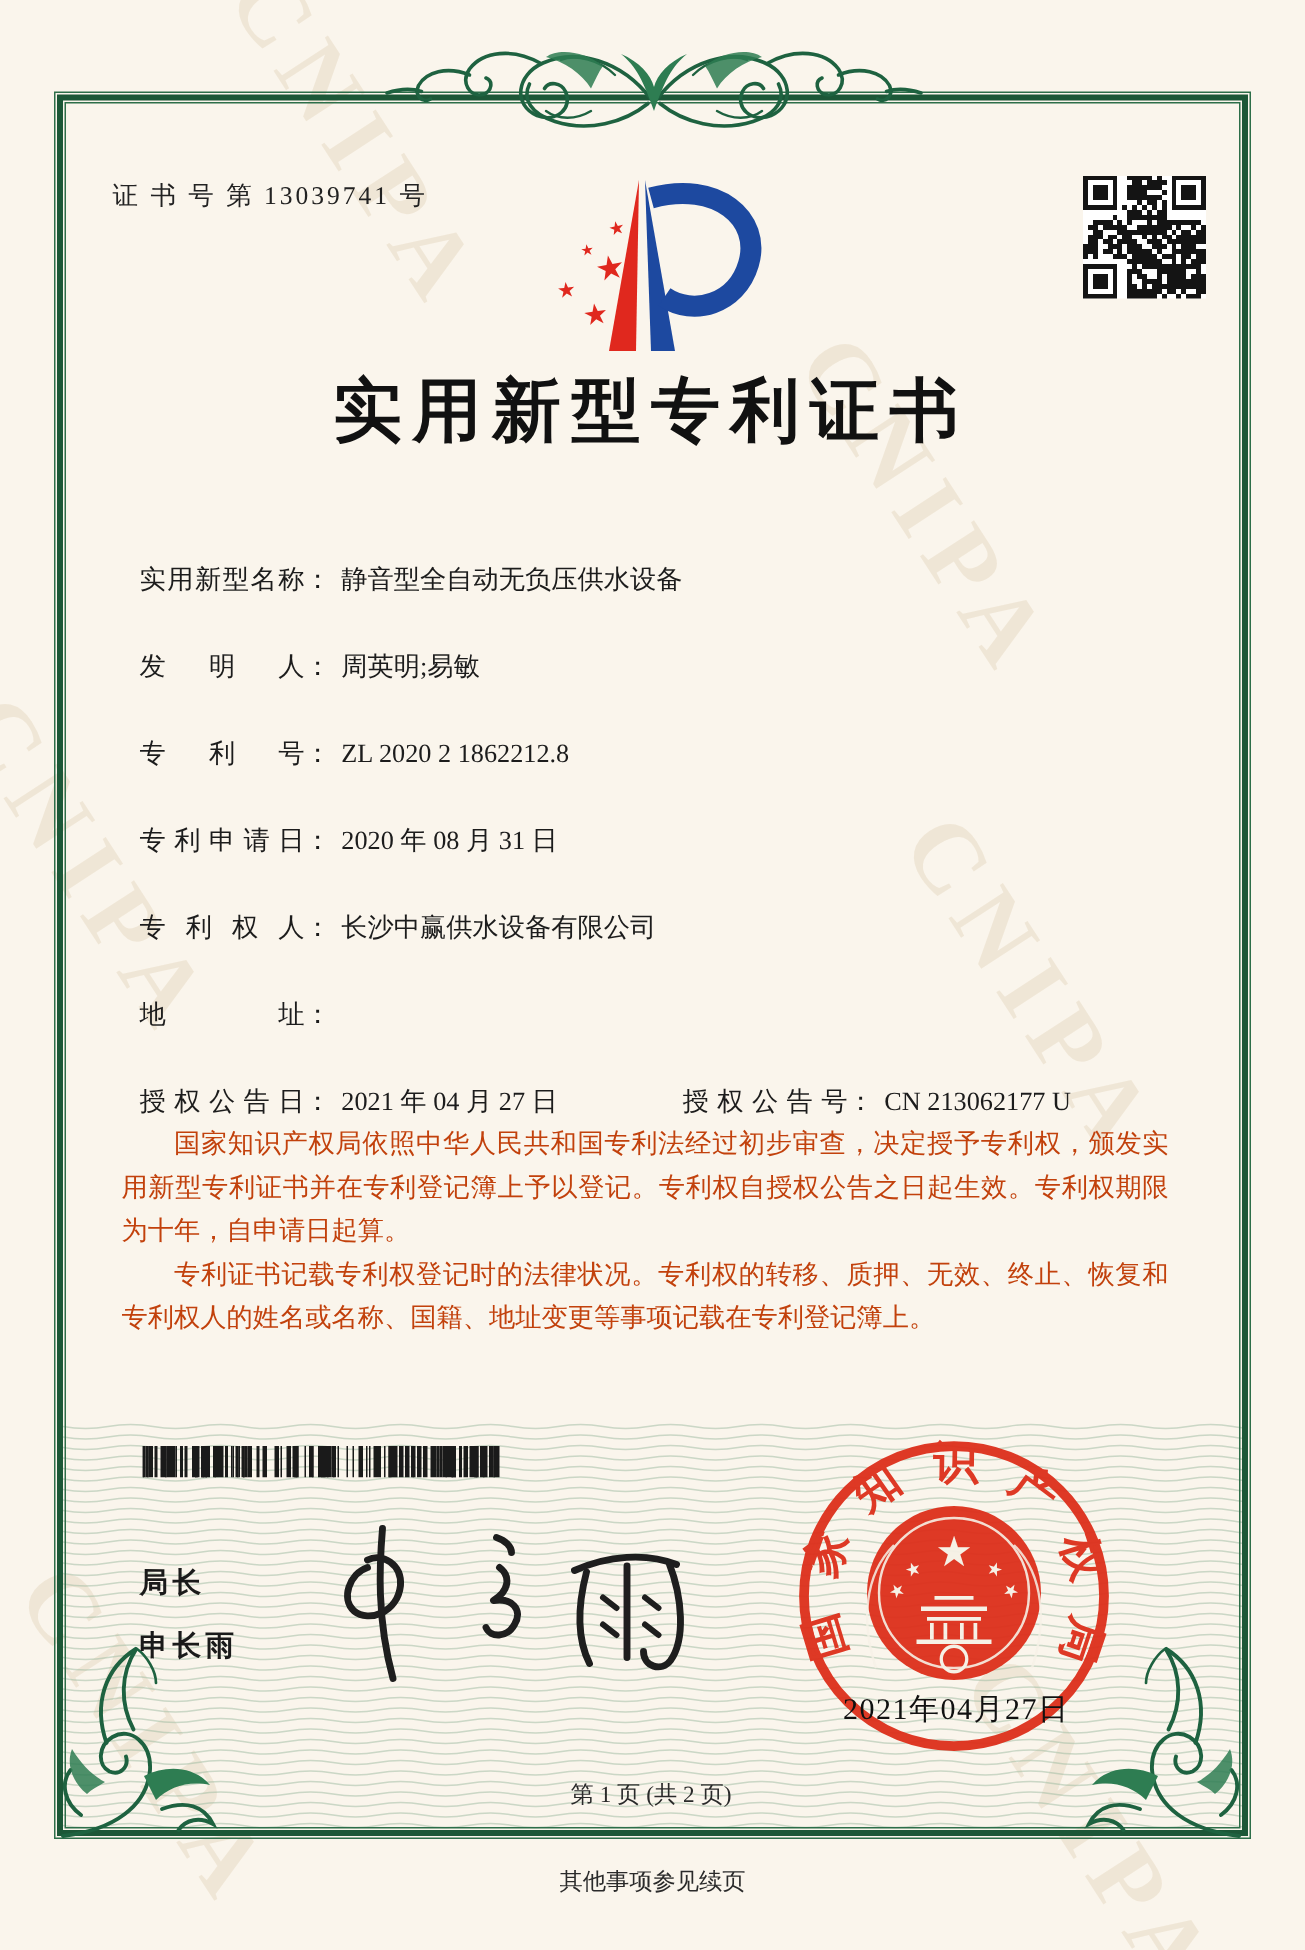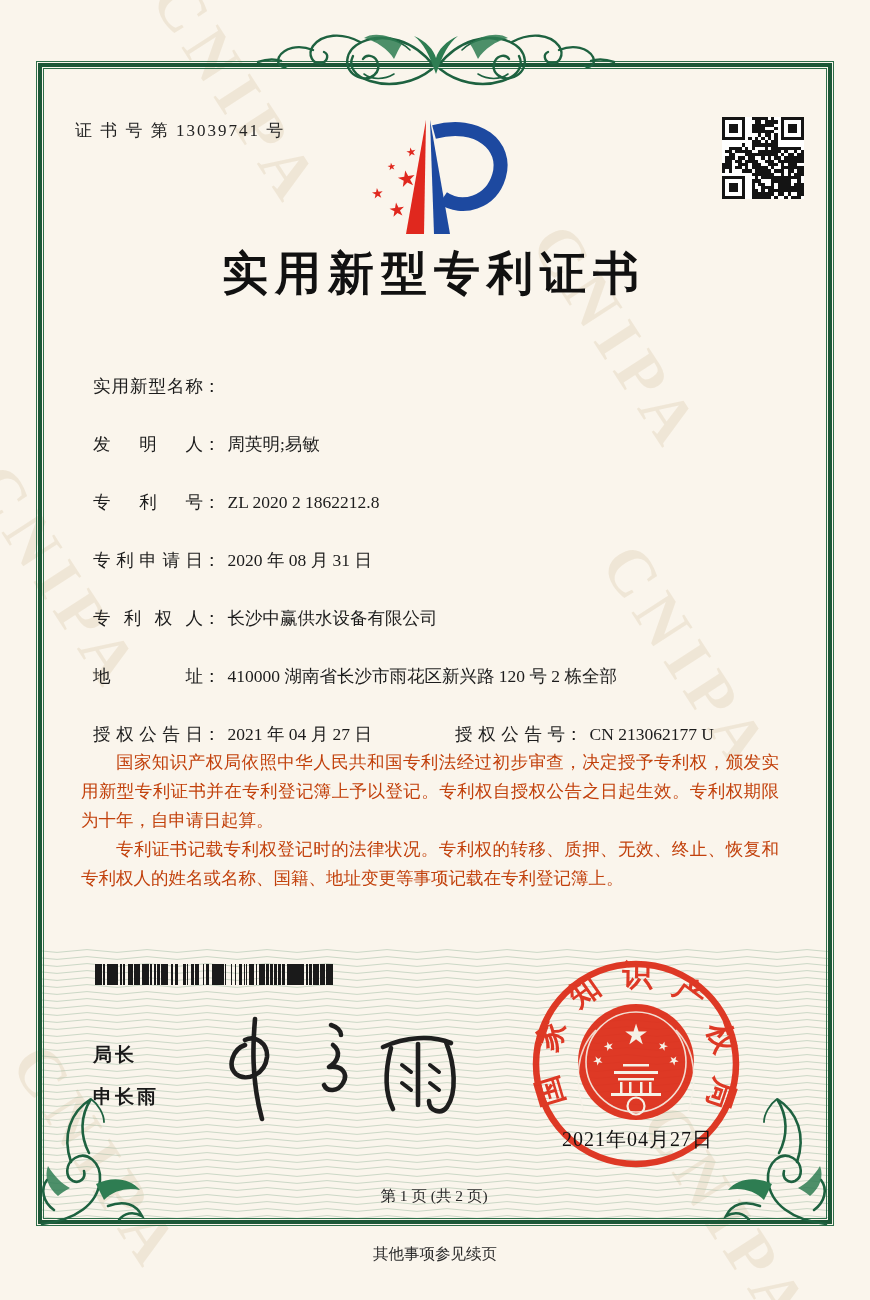--- a/index.html
+++ b/index.html
@@ -561,20 +561,21 @@
     <rect x="22" y="24" width="1" height="1" fill="#141414"></rect>
     <rect x="23" y="24" width="1" height="1" fill="#141414"></rect>
   </svg>
 
 <div class="title">实用新型专利证书</div>
 
 <div class="fields">
   <div class="frow">
     <span class="flabel">实用新型名称</span>
       <span class="colon">：</span>
+    <span class="fvalue">静音型全自动无负压供水设备</span>
   </div>
   <div class="frow">
     <span class="flabel">发明人</span>
       <span class="colon">：</span>
     <span class="fvalue">周英明;易敏</span>
   </div>
   <div class="frow">
     <span class="flabel">专利号</span>
       <span class="colon">：</span>
     <span class="fvalue">ZL 2020 2 1862212.8</span>
@@ -585,21 +586,20 @@
     <span class="fvalue">2020 年 08 月 31 日</span>
   </div>
   <div class="frow">
     <span class="flabel">专利权人</span>
       <span class="colon">：</span>
     <span class="fvalue">长沙中赢供水设备有限公司</span>
   </div>
   <div class="frow">
     <span class="flabel">地址</span>
       <span class="colon">：</span>
-    <span class="fvalue">410000 湖南省长沙市雨花区新兴路 120 号 2 栋全部</span>
   </div>
   <div class="frow row-double">
     <span class="pair1">
       <span class="flabel">授权公告日</span>
         <span class="colon">：</span>
       <span class="fvalue">2021 年 04 月 27 日</span>
     </span>
     <span class="pair2">
       <span class="flabel">授权公告号</span>
         <span class="colon">：</span>

